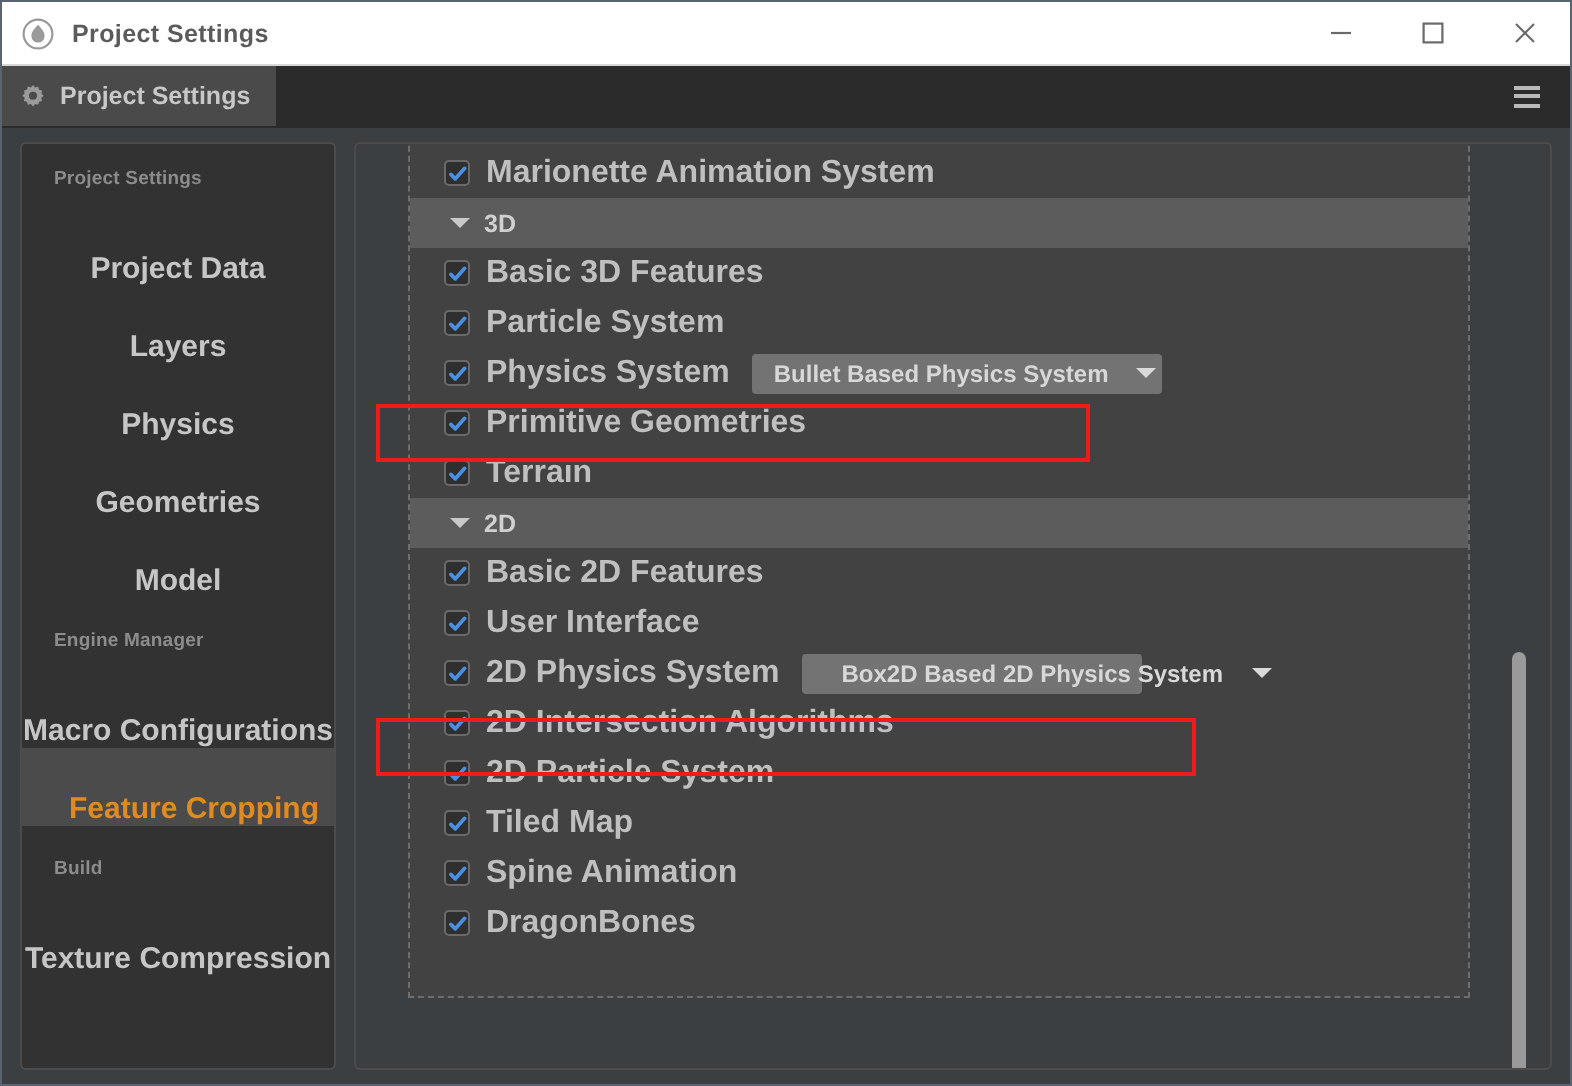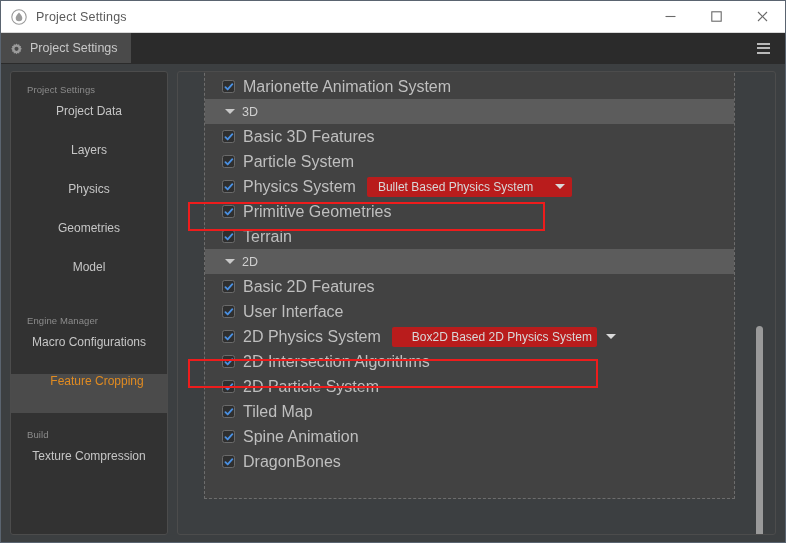--- a/index.html
+++ b/index.html
@@ -17,20 +17,21 @@
 
   
   .window {
     position: relative;
     width: 786px;
     height: 543px;
     box-sizing: border-box;
     background: #3c3f41;
     border: 1px solid #5a6470;
     overflow: hidden;
+    font-weight: bold;
   }
 
   
   .titlebar {
     position: relative;
     height: 31px;
     background: #ffffff;
     display: flex;
     align-items: center;
     border-bottom: 1px solid #d8d8d8;
@@ -140,23 +141,23 @@
     font-size: 9.5px;
     color: #8c8c8c;
     padding: 0 0 0 16px;
     margin-bottom: 9px;
     letter-spacing: .1px;
   }
   .side-group + .side-group { margin-top: 4px; }
   .side-item {
     height: 39px;
     display: flex;
-    align-items: flex-start;
+    align-items: flex-end;
     justify-content: center;
-    font-size: 12px;
+    font-size: 15px;
     color: #c6c6c6;
   }
   .side-item.active {
     background: #4b4b4b;
     color: #e08b21;
     padding-left: 16px;
   }
 
   
   .main {
@@ -226,21 +227,21 @@
   .row-label {
     font-size: 16px;
     color: #bfbfbf;
     white-space: nowrap;
   }
 
   
   .dropdown {
     margin-left: 11px;
     height: 20px;
-    background: #b91c1c;
+    background: #737373;
     border-radius: 2px;
     display: flex;
     align-items: center;
     justify-content: space-between;
     padding: 0 7px 0 11px;
     box-sizing: border-box;
   }
   .dropdown .dd-label {
     font-size: 12px;
     color: #d8d8d8;
@@ -248,21 +249,21 @@
   }
   .dropdown .dd-caret {
     width: 0; height: 0;
     border-left: 5px solid transparent;
     border-right: 5px solid transparent;
     border-top: 5.5px solid #dadada;
     margin-left: 14px;
     flex: 0 0 auto;
   }
   .dropdown.wide-1 { width: 205px; }
-  .dropdown.wide-2 { width: 205px; padding-left: 20px; }
+  .dropdown.wide-2 { width: 170px; padding-left: 20px; }
 
   
   .red-box {
     position: absolute;
     border: 2px solid #ee1c1c;
     box-sizing: border-box;
     pointer-events: none;
   }
 
   

